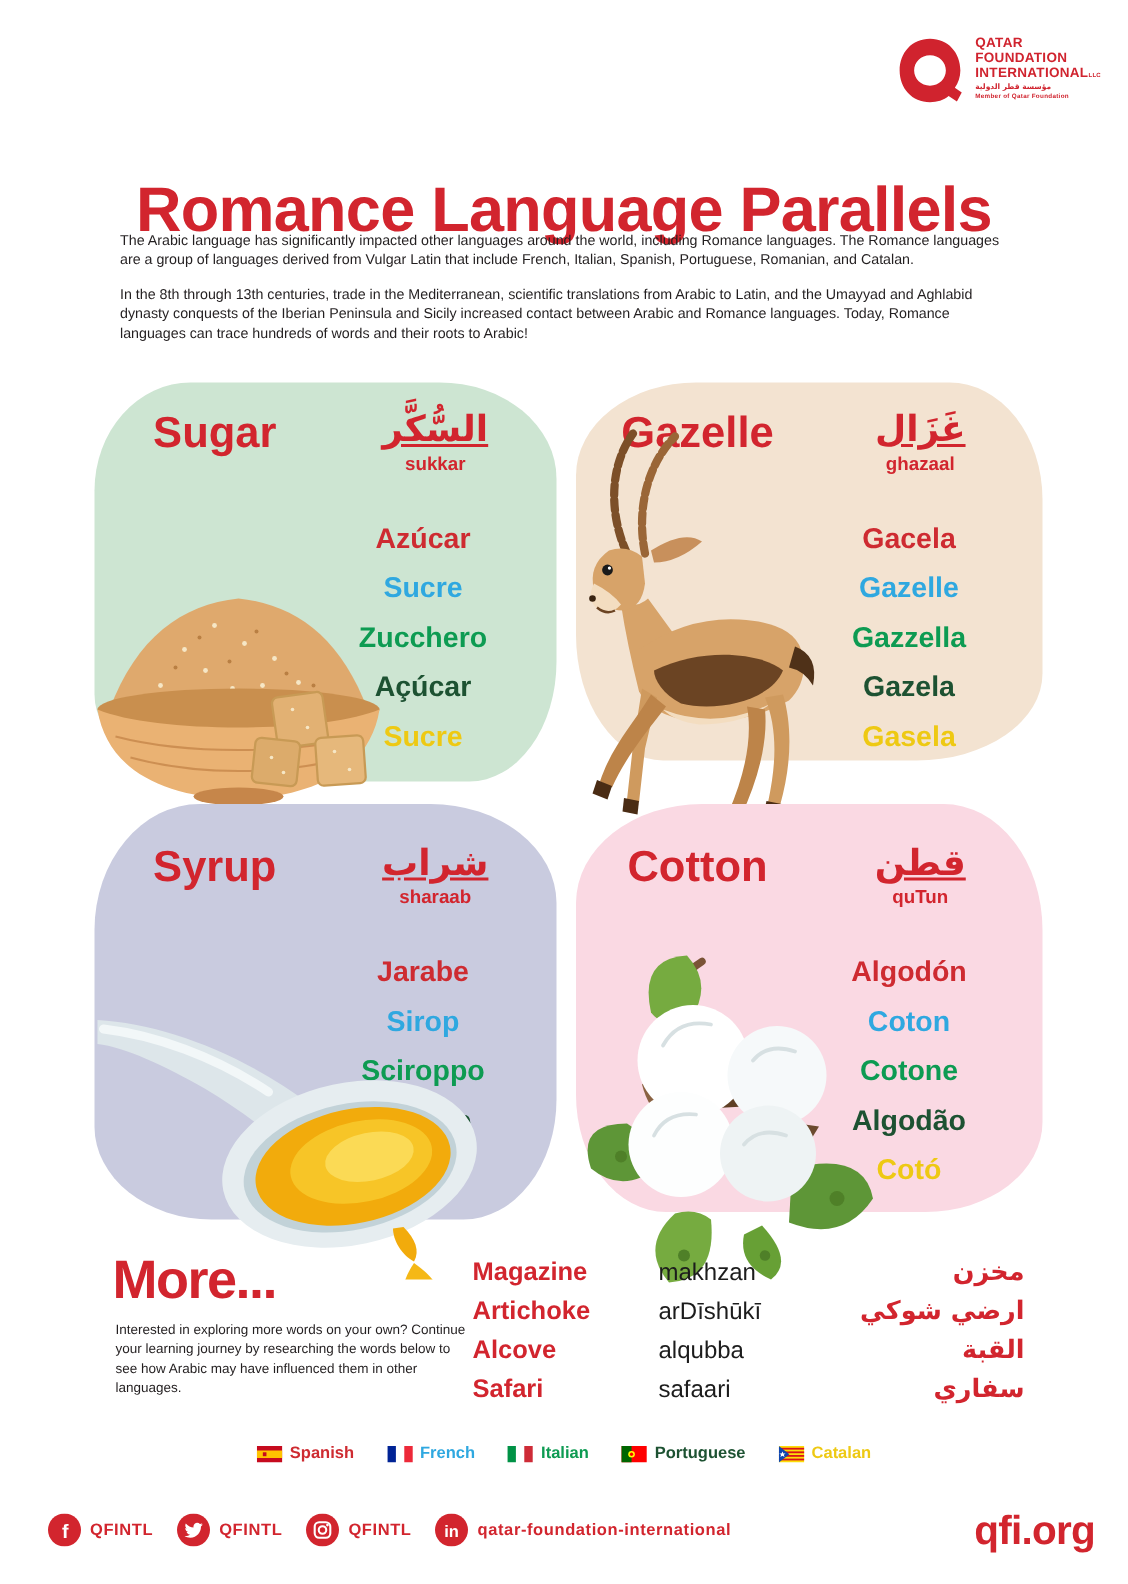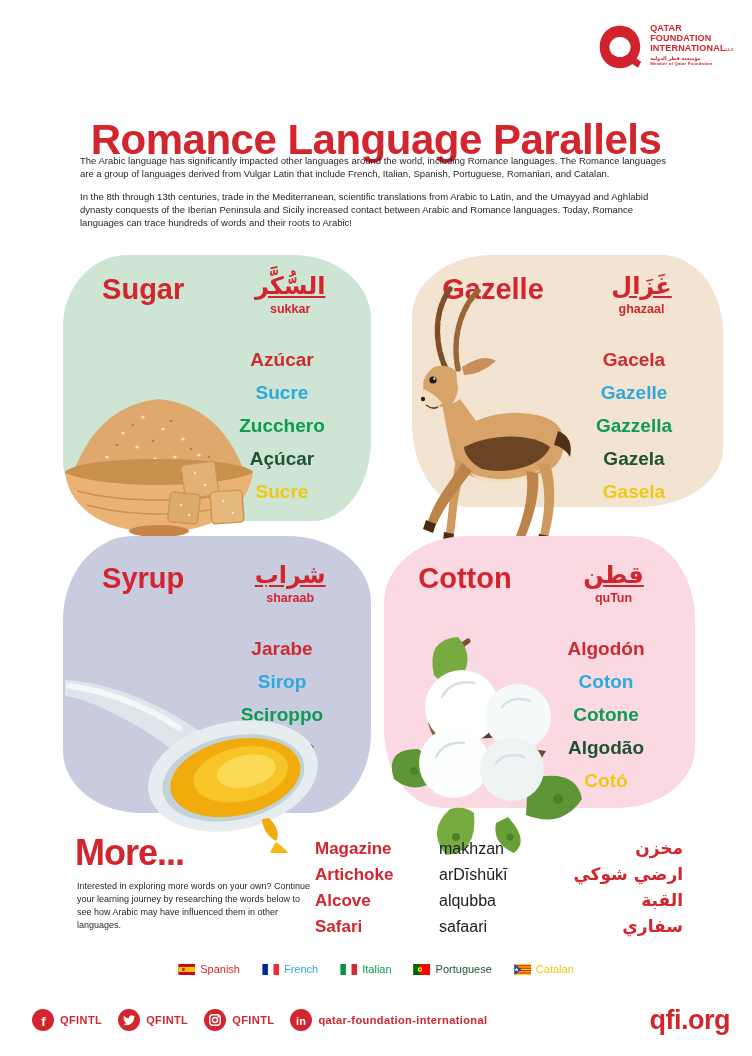--- a/index.html
+++ b/index.html
@@ -20,21 +20,21 @@
   
   .main-title{position:absolute;top:88px;left:0;width:100%;text-align:center;
     font-size:42px;font-weight:800;letter-spacing:-.5px;color:#d2252e;}
   .intro{position:absolute;left:80px;top:154px;width:594px;font-size:9.5px;line-height:1.4;}
   .intro p{margin:0 0 9px 0;}
 
   
   .card{position:absolute;}
   .card-blob{position:absolute;inset:0;}
   .card-sugar  {left:63px; top:255px;width:308px;height:266px;}
-  .card-gazelle{left:384px;top:255px;width:311px;height:252px;margin-left:28px;}
+  .card-gazelle{left:384px;top:255px;width:311px;height:252px;}
   .card-syrup  {left:63px; top:536px;width:308px;height:277px;}
   .card-cotton {left:384px;top:536px;width:311px;height:272px;}
   .card-sugar   .card-blob{background:#cde5d2;border-radius:64px 78px 58px 88px / 72px 64px 80px 58px;}
   .card-gazelle .card-blob{background:#f3e3d1;border-radius:80px 62px 84px 58px / 62px 78px 58px 84px;}
   .card-syrup   .card-blob{background:#c9cbdf;border-radius:70px 84px 62px 78px / 84px 66px 80px 62px;}
   .card-cotton  .card-blob{background:#fad9e3;border-radius:84px 66px 78px 60px / 66px 84px 60px 78px;}
 
   .card-head{position:absolute;top:18px;left:0;right:0;display:flex;justify-content:space-between;}
   .card-title{width:180px;text-align:center;font-size:29px;font-weight:800;color:#d2252e;}
   .card-ar-block{width:150px;text-align:center;margin-right:14px;color:#d2252e;}
@@ -57,21 +57,21 @@
   .words-table{position:absolute;left:315px;top:838px;width:368px;}
   .wrow{display:flex;align-items:baseline;height:20px;margin-bottom:6px;}
   .w-en{width:124px;font-size:17px;font-weight:800;color:#d2252e;}
   .w-tr{width:112px;font-size:16px;color:#1c1c1c;}
   .w-ar{flex:1;text-align:right;font-size:17px;font-weight:700;color:#d2252e;}
 
   
   .legend{position:absolute;top:963px;left:50%;transform:translateX(-50%);display:flex;gap:22px;align-items:center;}
   .legend-item{display:flex;gap:5px;align-items:center;}
   .legend-item svg{width:17px;height:11px;display:block;}
-  .legend-label{font-size:11px;font-weight:400;}
+  .legend-label{font-size:11px;font-weight:700;}
 
   
   .footer{position:absolute;left:32px;right:22px;top:1002px;height:36px;display:flex;align-items:center;gap:16px;}
   .soc{display:flex;align-items:center;gap:6px;}
   .soc svg{width:22px;height:22px;display:block;}
   .soc-label{font-size:11px;font-weight:800;color:#d2252e;letter-spacing:.4px;}
   .site{margin-left:auto;font-size:27px;font-weight:800;color:#d2252e;letter-spacing:-.5px;}
 </style>
 </head>
 <body>

